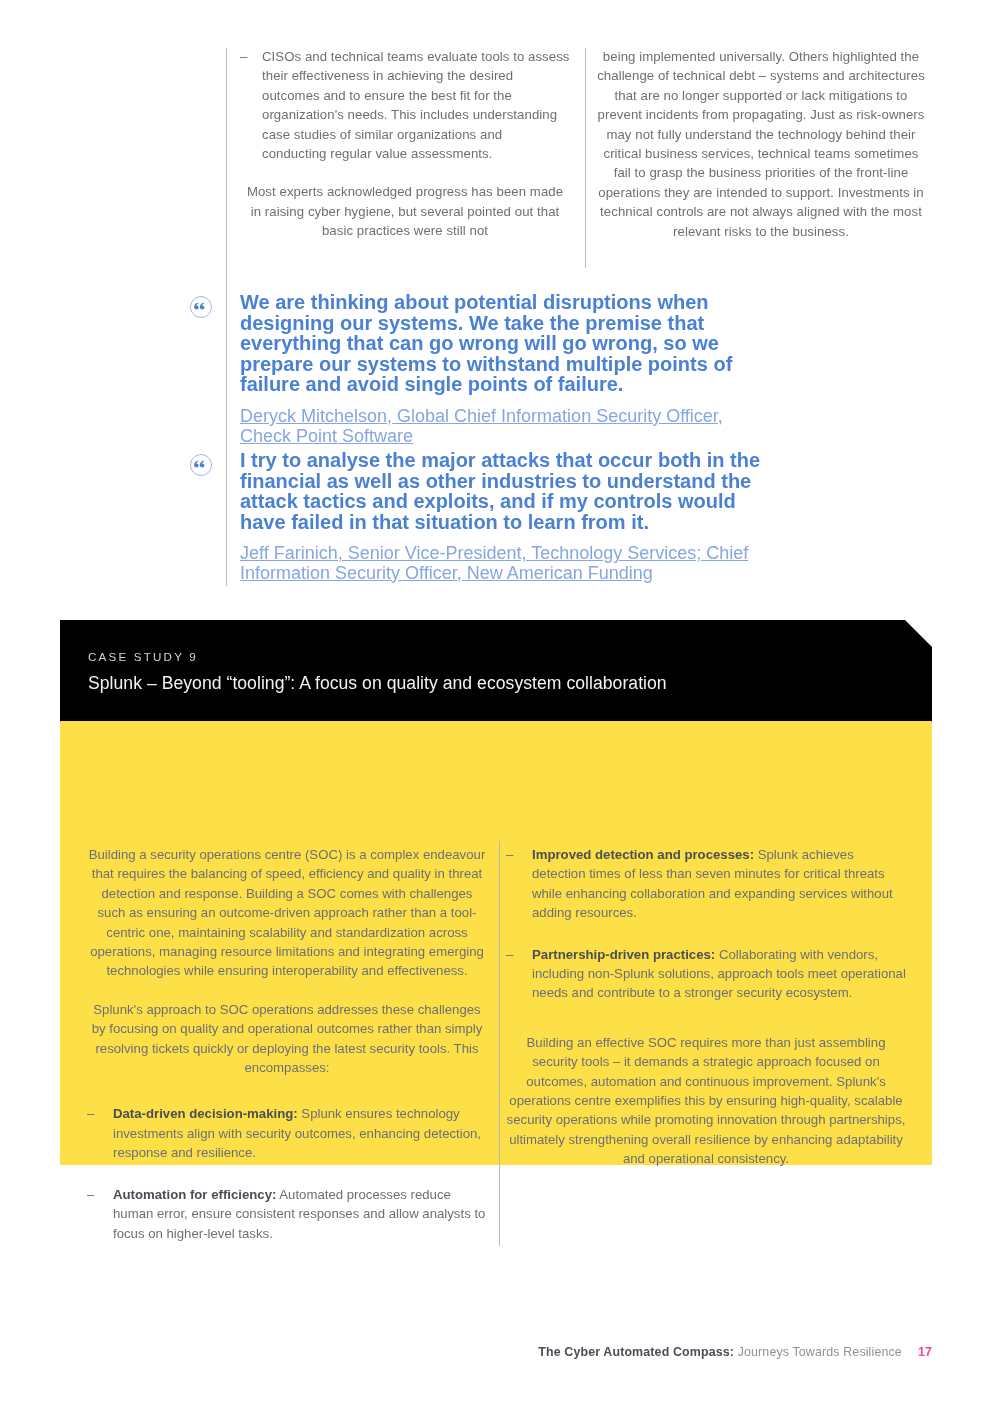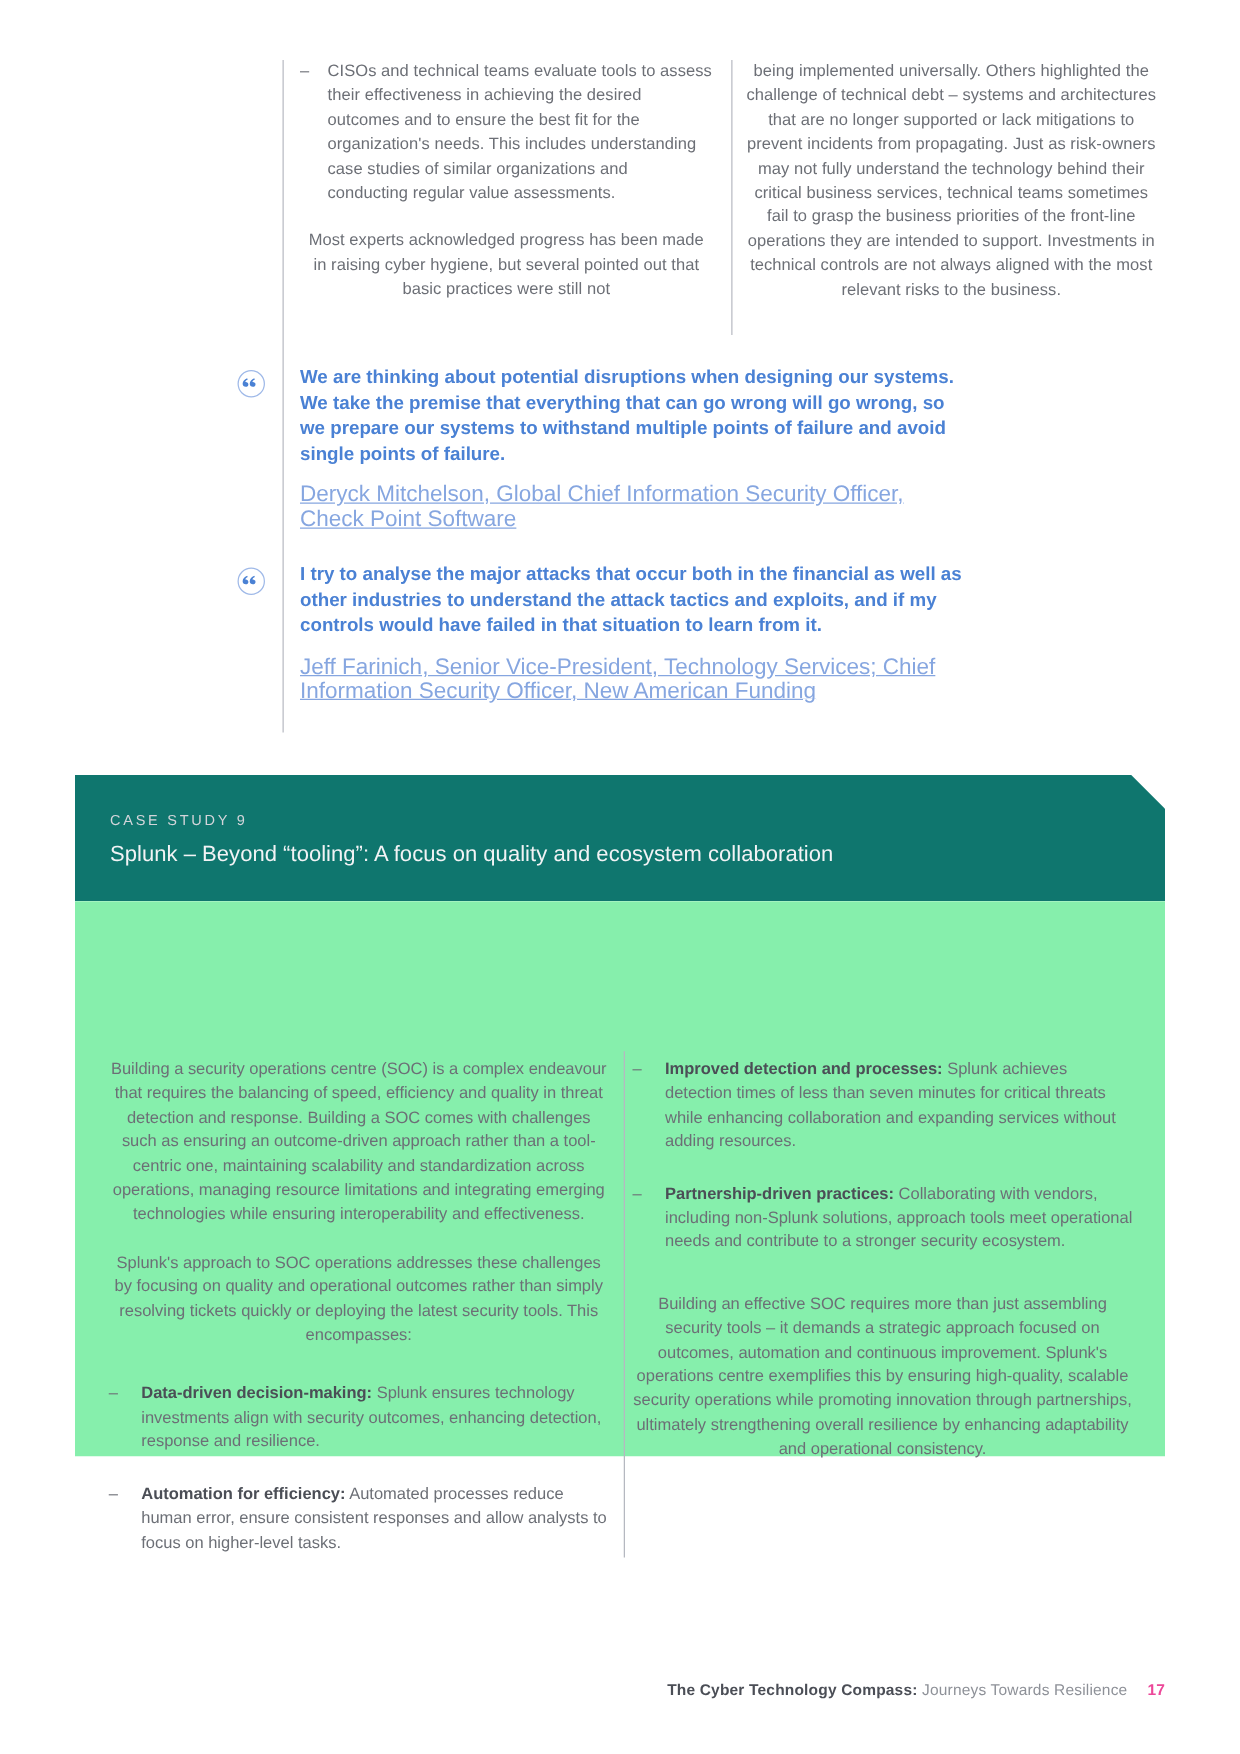--- a/index.html
+++ b/index.html
@@ -81,21 +81,21 @@
     box-sizing: border-box;
   }
   .quote-icon svg { display: block; }
 
   .quote-body {
     margin-left: 50px;
   }
   .quote-text {
     color: #4a81d4;
     font-weight: bold;
-    font-size: 15px;
+    font-size: 20px;
     line-height: 20.6px;
     margin: 0 0 12px 0;
   }
   .quote-attrib {
     color: #86a6e0;
     font-size: 18px;
     line-height: 19.6px;
     margin: 0;
     text-decoration: underline;
   }
@@ -103,21 +103,21 @@
   
   .case-study {
     position: absolute;
     left: 60px;
     top: 620px;
     width: 872px;
   }
 
   .cs-banner {
     position: relative;
-    background: #0f766e;
+    background: #000000;
     height: 101px;
     box-sizing: border-box;
     padding: 30px 0 0 28px;
     -webkit-clip-path: polygon(0 0, 845px 0, 100% 27px, 100% 100%, 0 100%);
     clip-path: polygon(0 0, 845px 0, 100% 27px, 100% 100%, 0 100%);
   }
   .cs-kicker {
     color: #d3d5da;
     font-size: 11.6px;
     letter-spacing: 0.19em;
@@ -127,21 +127,21 @@
     color: #f2f3f5;
     font-size: 17.6px;
     font-weight: normal;
     margin: 0;
     letter-spacing: 0.002em;
   }
   .cs-title b { font-weight: normal; }
 
   .cs-body {
     position: relative;
-    background: #86efac;
+    background: #fde047;
     height: 444px;
     box-sizing: border-box;
   }
   .cs-body-rule {
     position: absolute;
     left: 439px;
     top: 120px;
     width: 1px;
     height: 405px;
     background: #b5b8c0;
@@ -273,16 +273,16 @@
           <b>Partnership-driven practices:</b><span> Collaborating with vendors, including non-Splunk solutions, approach tools meet operational needs and contribute to a stronger security ecosystem.</span>
         </div>
         <div class="spacer-18"></div>
         <p class="para">Building an effective SOC requires more than just assembling security tools – it demands a strategic approach focused on outcomes, automation and continuous improvement. Splunk's operations centre exemplifies this by ensuring high-quality, scalable security operations while promoting innovation through partnerships, ultimately strengthening overall resilience by enhancing adaptability and operational consistency.</p>
       </div>
     </div>
 
   </div>
 
   <div class="footer">
-    <span class="f-strong">The Cyber Technology Compass:</span><span> Journeys Towards Resilience</span><span class="f-page">17</span>
+    <span class="f-strong">The Cyber Automated Compass:</span><span> Journeys Towards Resilience</span><span class="f-page">17</span>
   </div>
 
 </div>
 
 </body></html>

